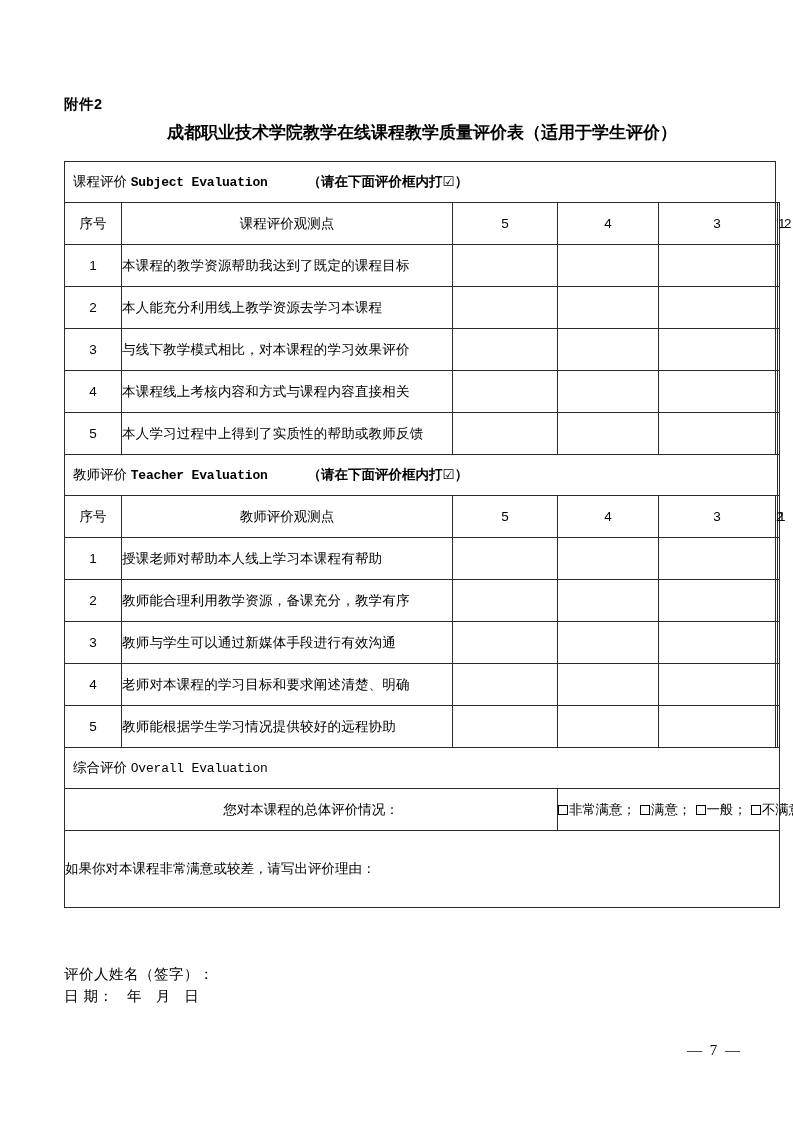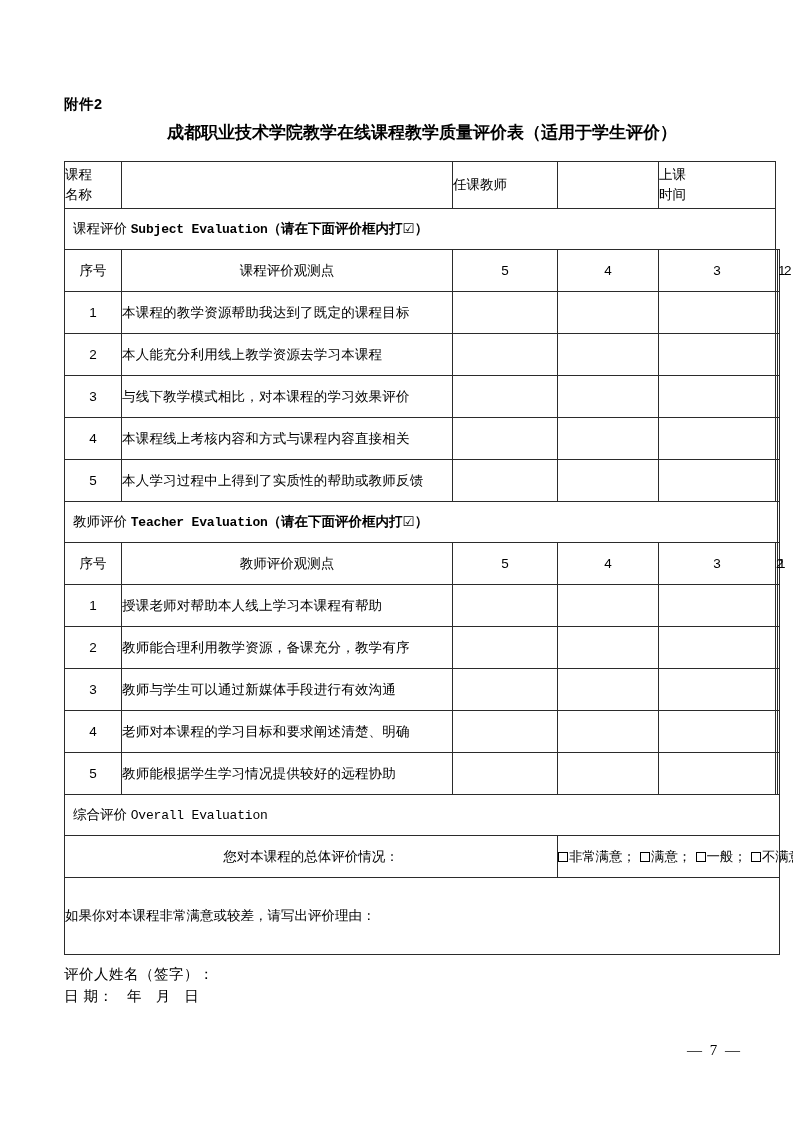--- a/index.html
+++ b/index.html
@@ -94,21 +94,21 @@
     padding-left: 8px;
     font-size: 13.5px;
   }
   .section-cn { font-weight: normal; }
   .section-en {
     font-family: Liberation Mono, monospace;
     font-weight: bold;
     font-size: 13px;
     letter-spacing: -0.2px;
   }
-  .section-note { font-weight: bold; }
+  .section-note { font-weight: bold; margin-left: 40px; }
 
   
   .row-colhead td {
     height: 41px;
     text-align: center;
     font-size: 13.5px;
   }
   .col-no { width: 57px; }
   .col-point { width: 355px; }
 
@@ -190,33 +190,20 @@
   <table class="eval-table">
     <colgroup>
       <col style="width:57px">
       <col style="width:331px">
       <col style="width:105px">
       <col style="width:101px">
       <col style="width:117px">
     </colgroup>
 
     <tbody>
-        <tr class="row-info">
-      <td class="cell-course-name">
-        <span>课程</span>
-        <span>名称</span>
-      </td>
-      <td class="cell-blank-wide"></td>
-      <td class="cell-teacher-label">任课教师</td>
-      <td class="cell-blank-mid"></td>
-      <td class="cell-time-label">
-        <span>上课</span>
-        <span>时间</span>
-      </td>
-    </tr>
 
     <tr class="row-section">
       <td colspan="5">
         <span class="section-cn">课程评价</span>&nbsp;<span class="section-en">Subject Evaluation</span><span class="section-note">（请在下面评价框内打☑）</span>
       </td>
     </tr>
 
     <tr class="row-colhead">
       <td class="col-no">序号</td>
       <td class="col-point">课程评价观测点</td>

